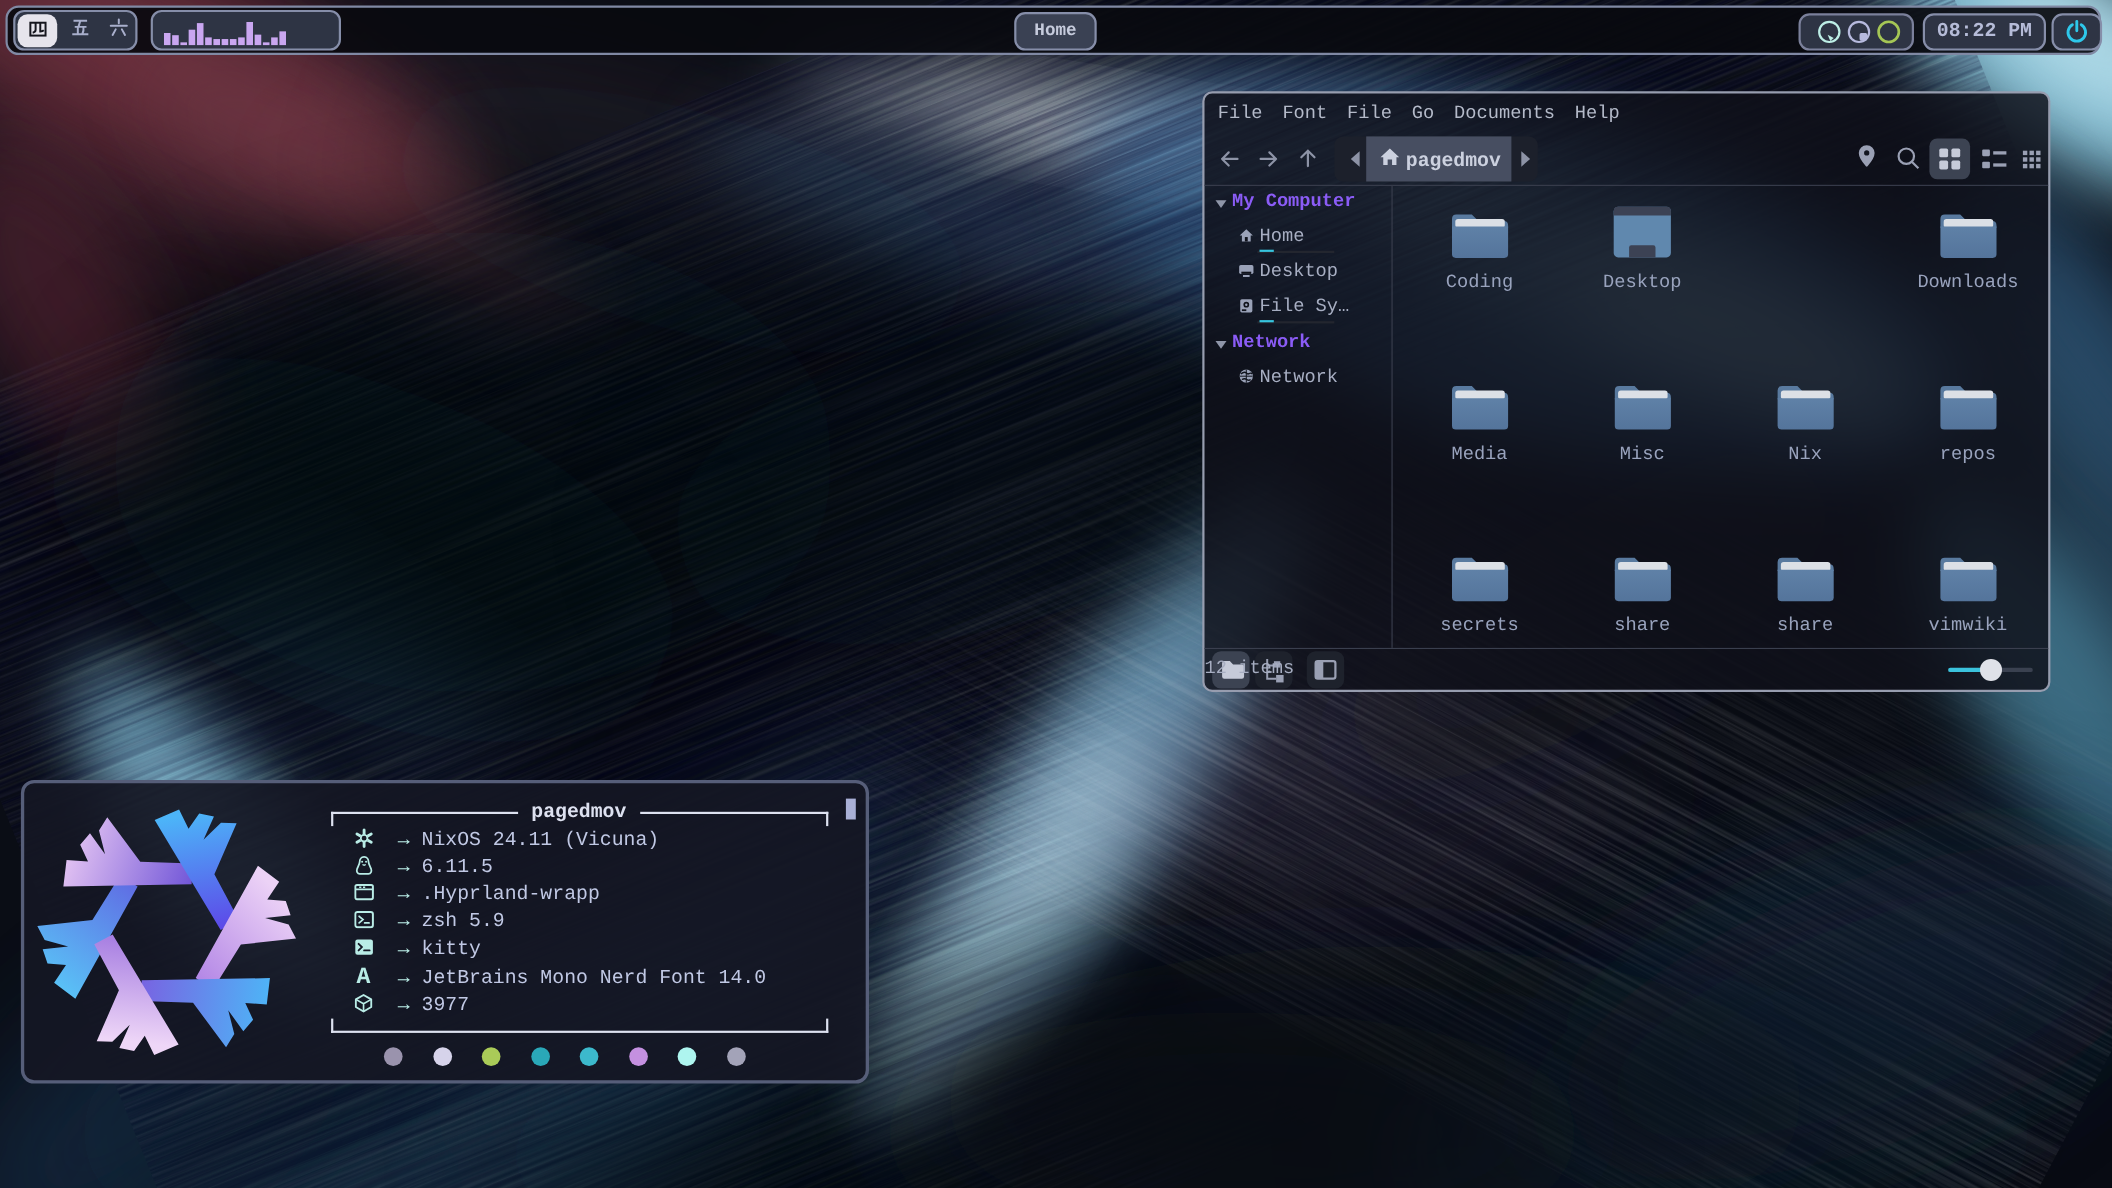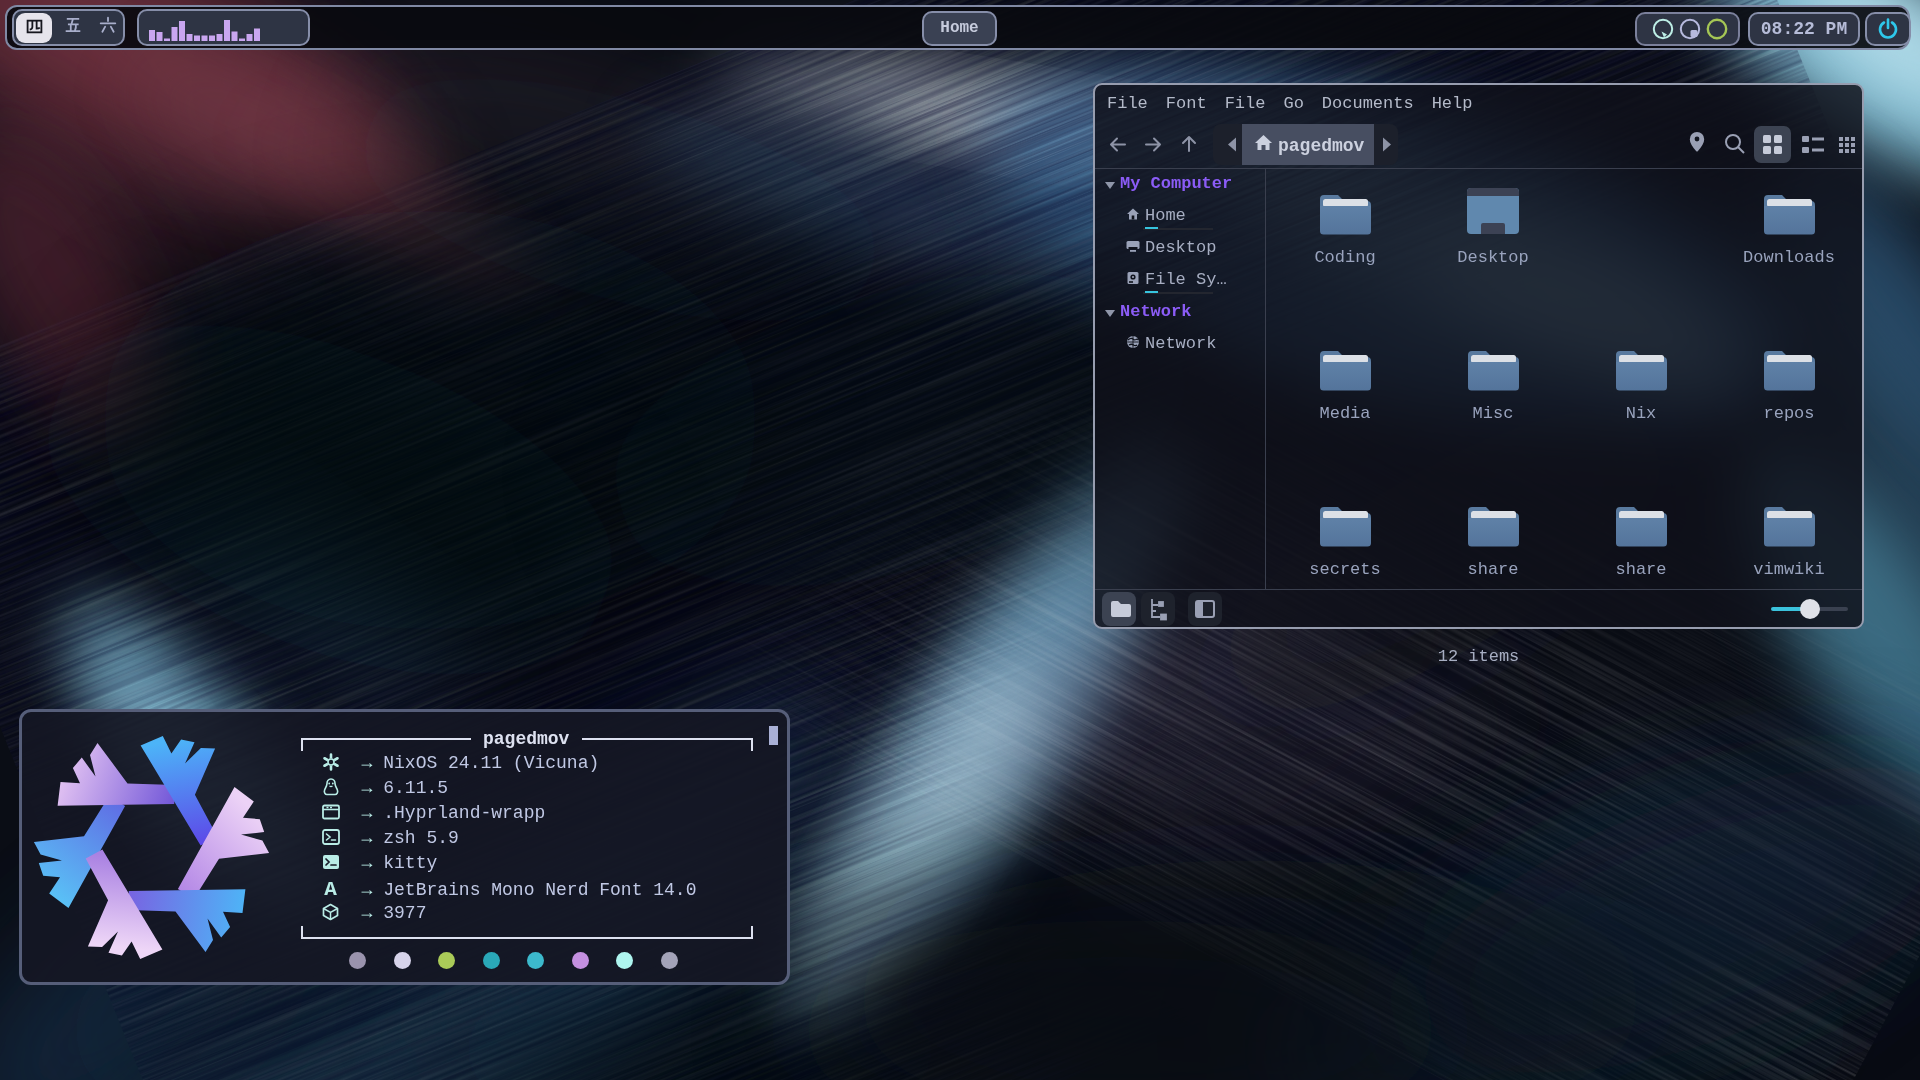--- a/index.html
+++ b/index.html
@@ -39,21 +39,21 @@
   .shead { font-weight:bold; color:#8b5cf6; }
   .shead .tx { position:absolute; left:25px; top:1px; }
   .shead .tri { position:absolute; left:10px; top:9px; width:0; height:0;
     border-left:5px solid transparent; border-right:5px solid transparent; border-top:7px solid #8f96a9; }
   #fmgrid { position:absolute; left:171px; top:84px; width:598px; height:420px; }
   .fitem { position:absolute; width:148px; text-align:center; color:#99a3bd; font-size:17px; }
   .fitem svg { display:block; margin:0 auto; }
   .fitem .lbl { margin-top:11px; }
   #fmstatus { position:absolute; left:0; top:504px; width:767px; height:40px;
     border-top:1px solid #3a3f4e; font-size:17px; color:#a7aec2; }
-  #fmcount { position:absolute; left:0; width:100%; text-align:center; top:9px;margin-top:48px; }
+  #fmcount { position:absolute; left:0; width:100%; text-align:left; top:9px; }
   
   #term { position:absolute; left:19px; top:709px; width:771px; height:276px;
     background:rgba(20,23,35,0.93); border:3px solid #565e79; border-radius:12px;
     color:#c0c8e4; font-size:18px; }
   #term .logo { position:absolute; left:5px; top:20px; }
   #ffbox { position:absolute; left:279px; top:16px; width:490px; height:240px; }
   .ffrow { position:absolute; left:20px; height:25px; white-space:pre; }
   .ffrow .fic { color:#b9ece6; display:inline-block; width:19px; text-align:center; }
   .ffrow .arr { color:#b9ece6; }
   .boxl { position:absolute; background:#dde1f0; }

